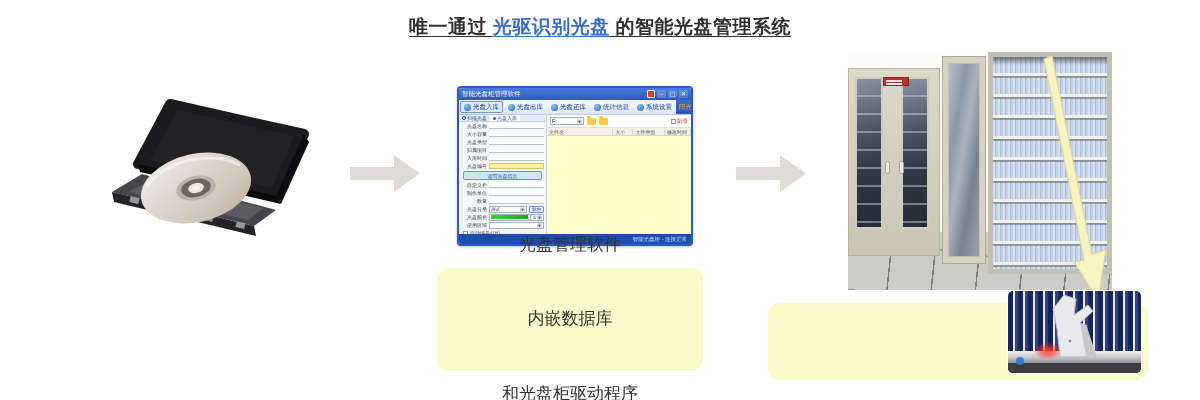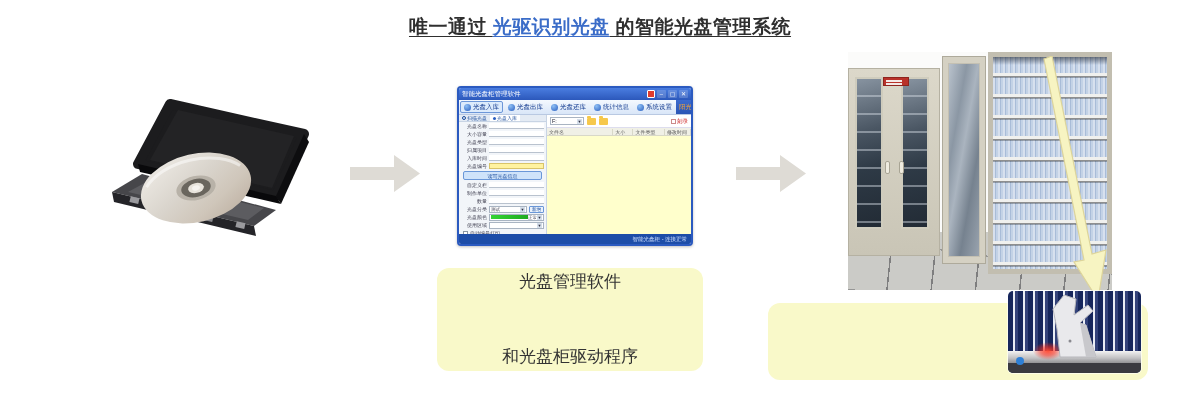--- a/index.html
+++ b/index.html
@@ -379,20 +379,21 @@
       <div class="pane"></div>
     </div>
     <div class="cab-body">
       <div class="cab-shelves"></div>
       <div class="cab-top-shadow"></div>
     </div>
   </div>
 
   <div class="cap cap-mid">
     <div>光盘管理软件</div>
+    <div>内嵌数据库</div>
     <div>和光盘柜驱动程序</div>
   </div>
   <div class="cap cap-right">
   </div>
 
   <svg class="pointer" viewBox="0 0 100 250">
     <polygon points="24,3 32,0 72,198 86,194 78,244 54,206 64,204" fill="#f7f4c2" stroke="#ddd49a" stroke-width="1.2"></polygon>
   </svg>
 
   <div class="inset">

